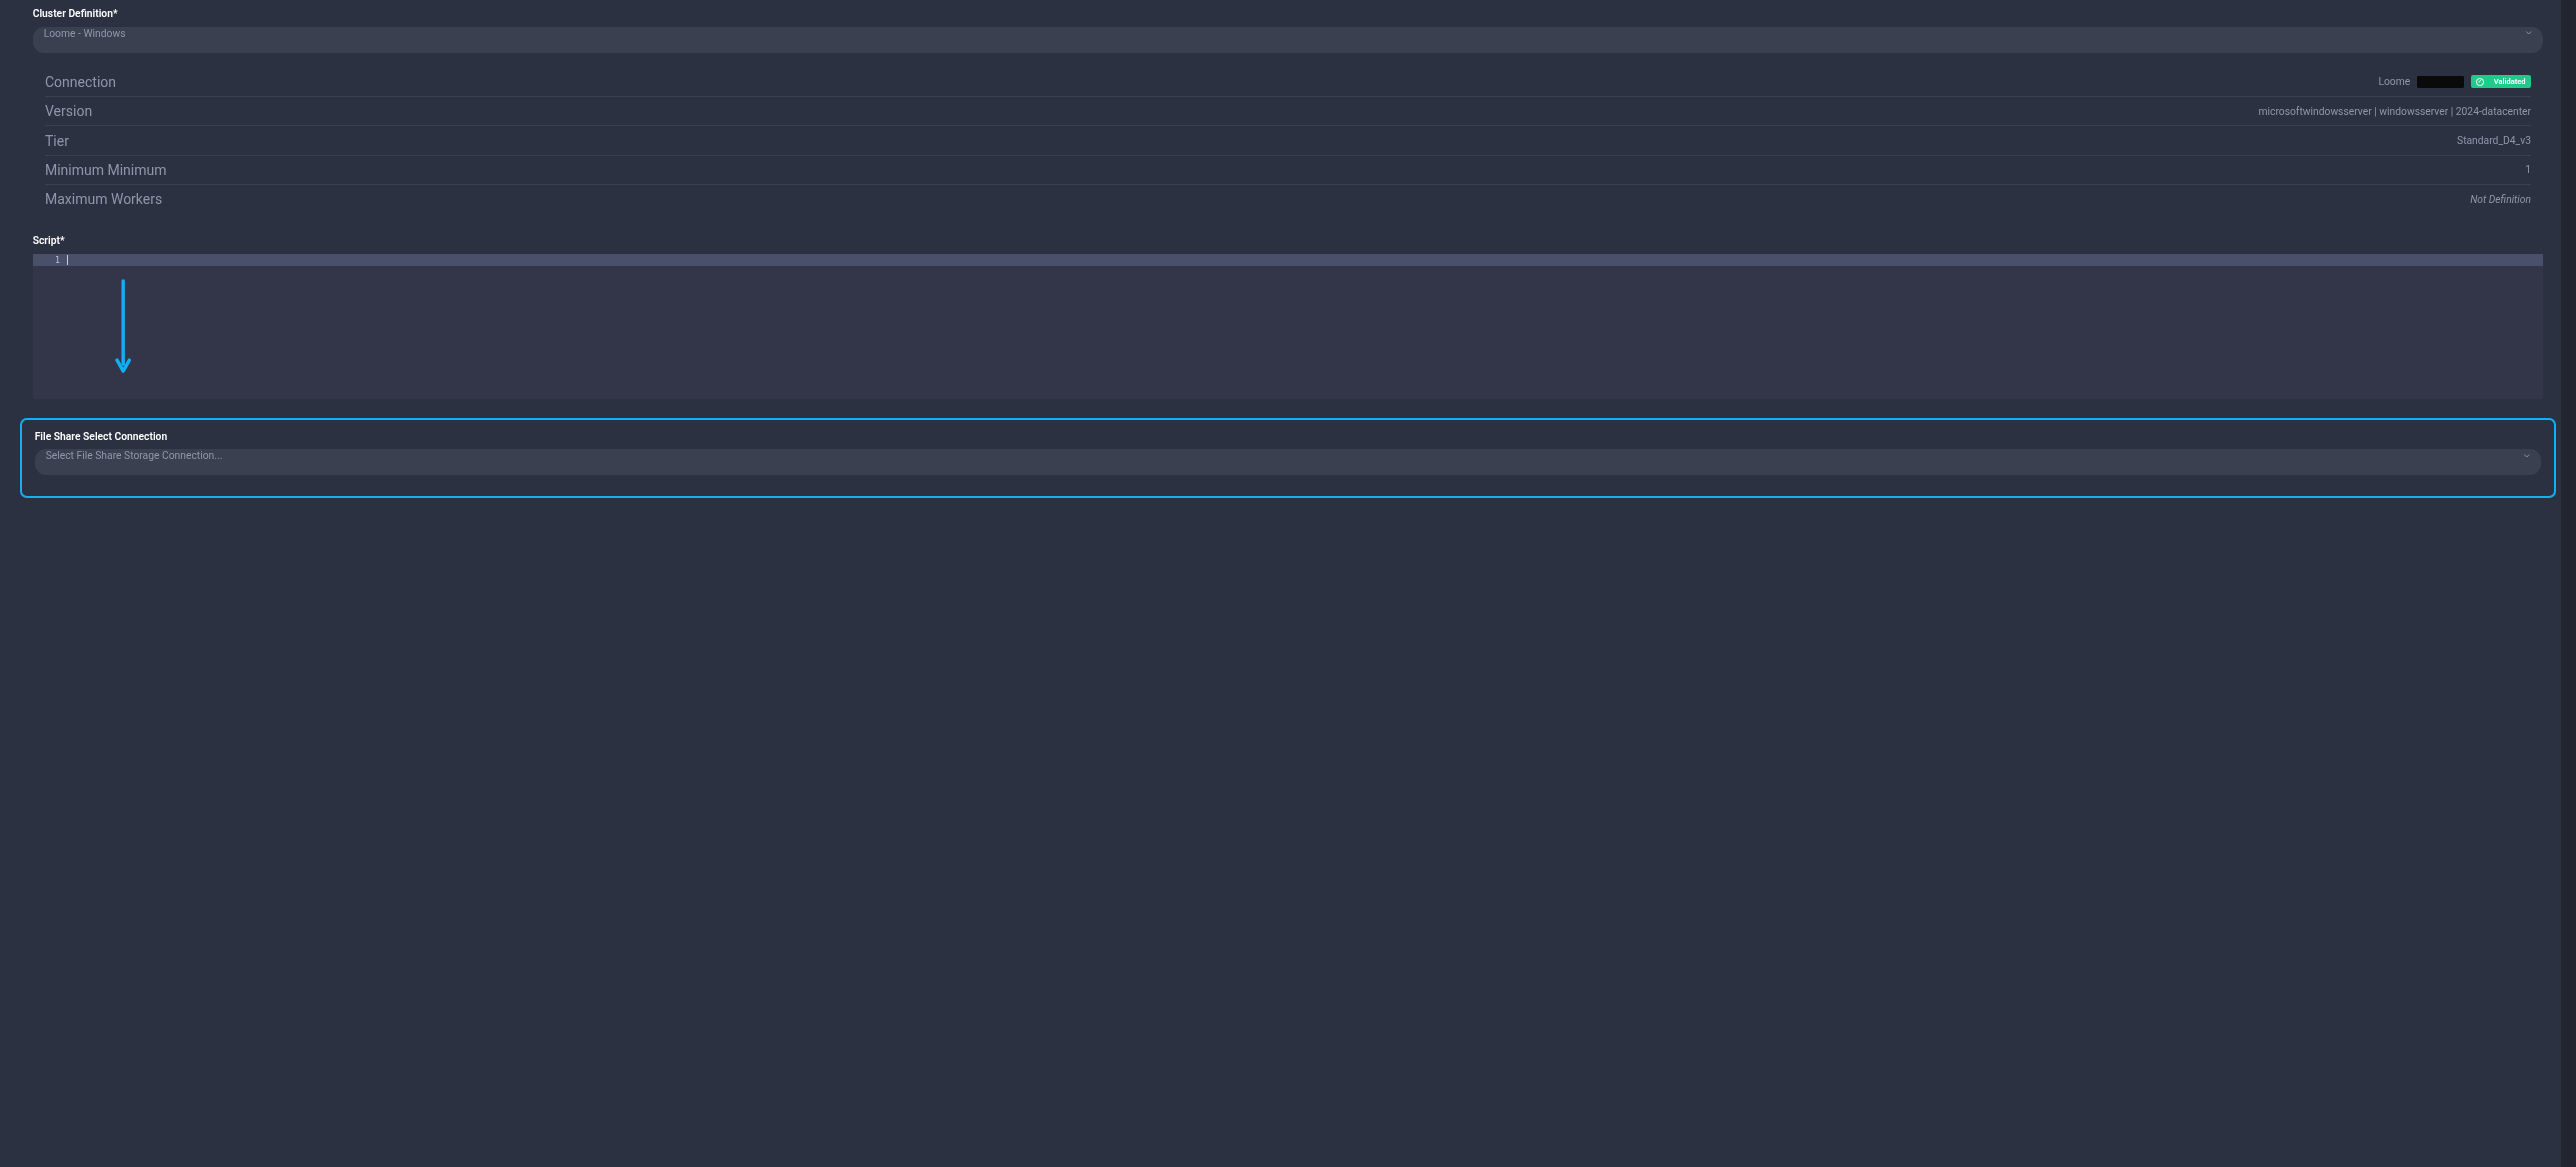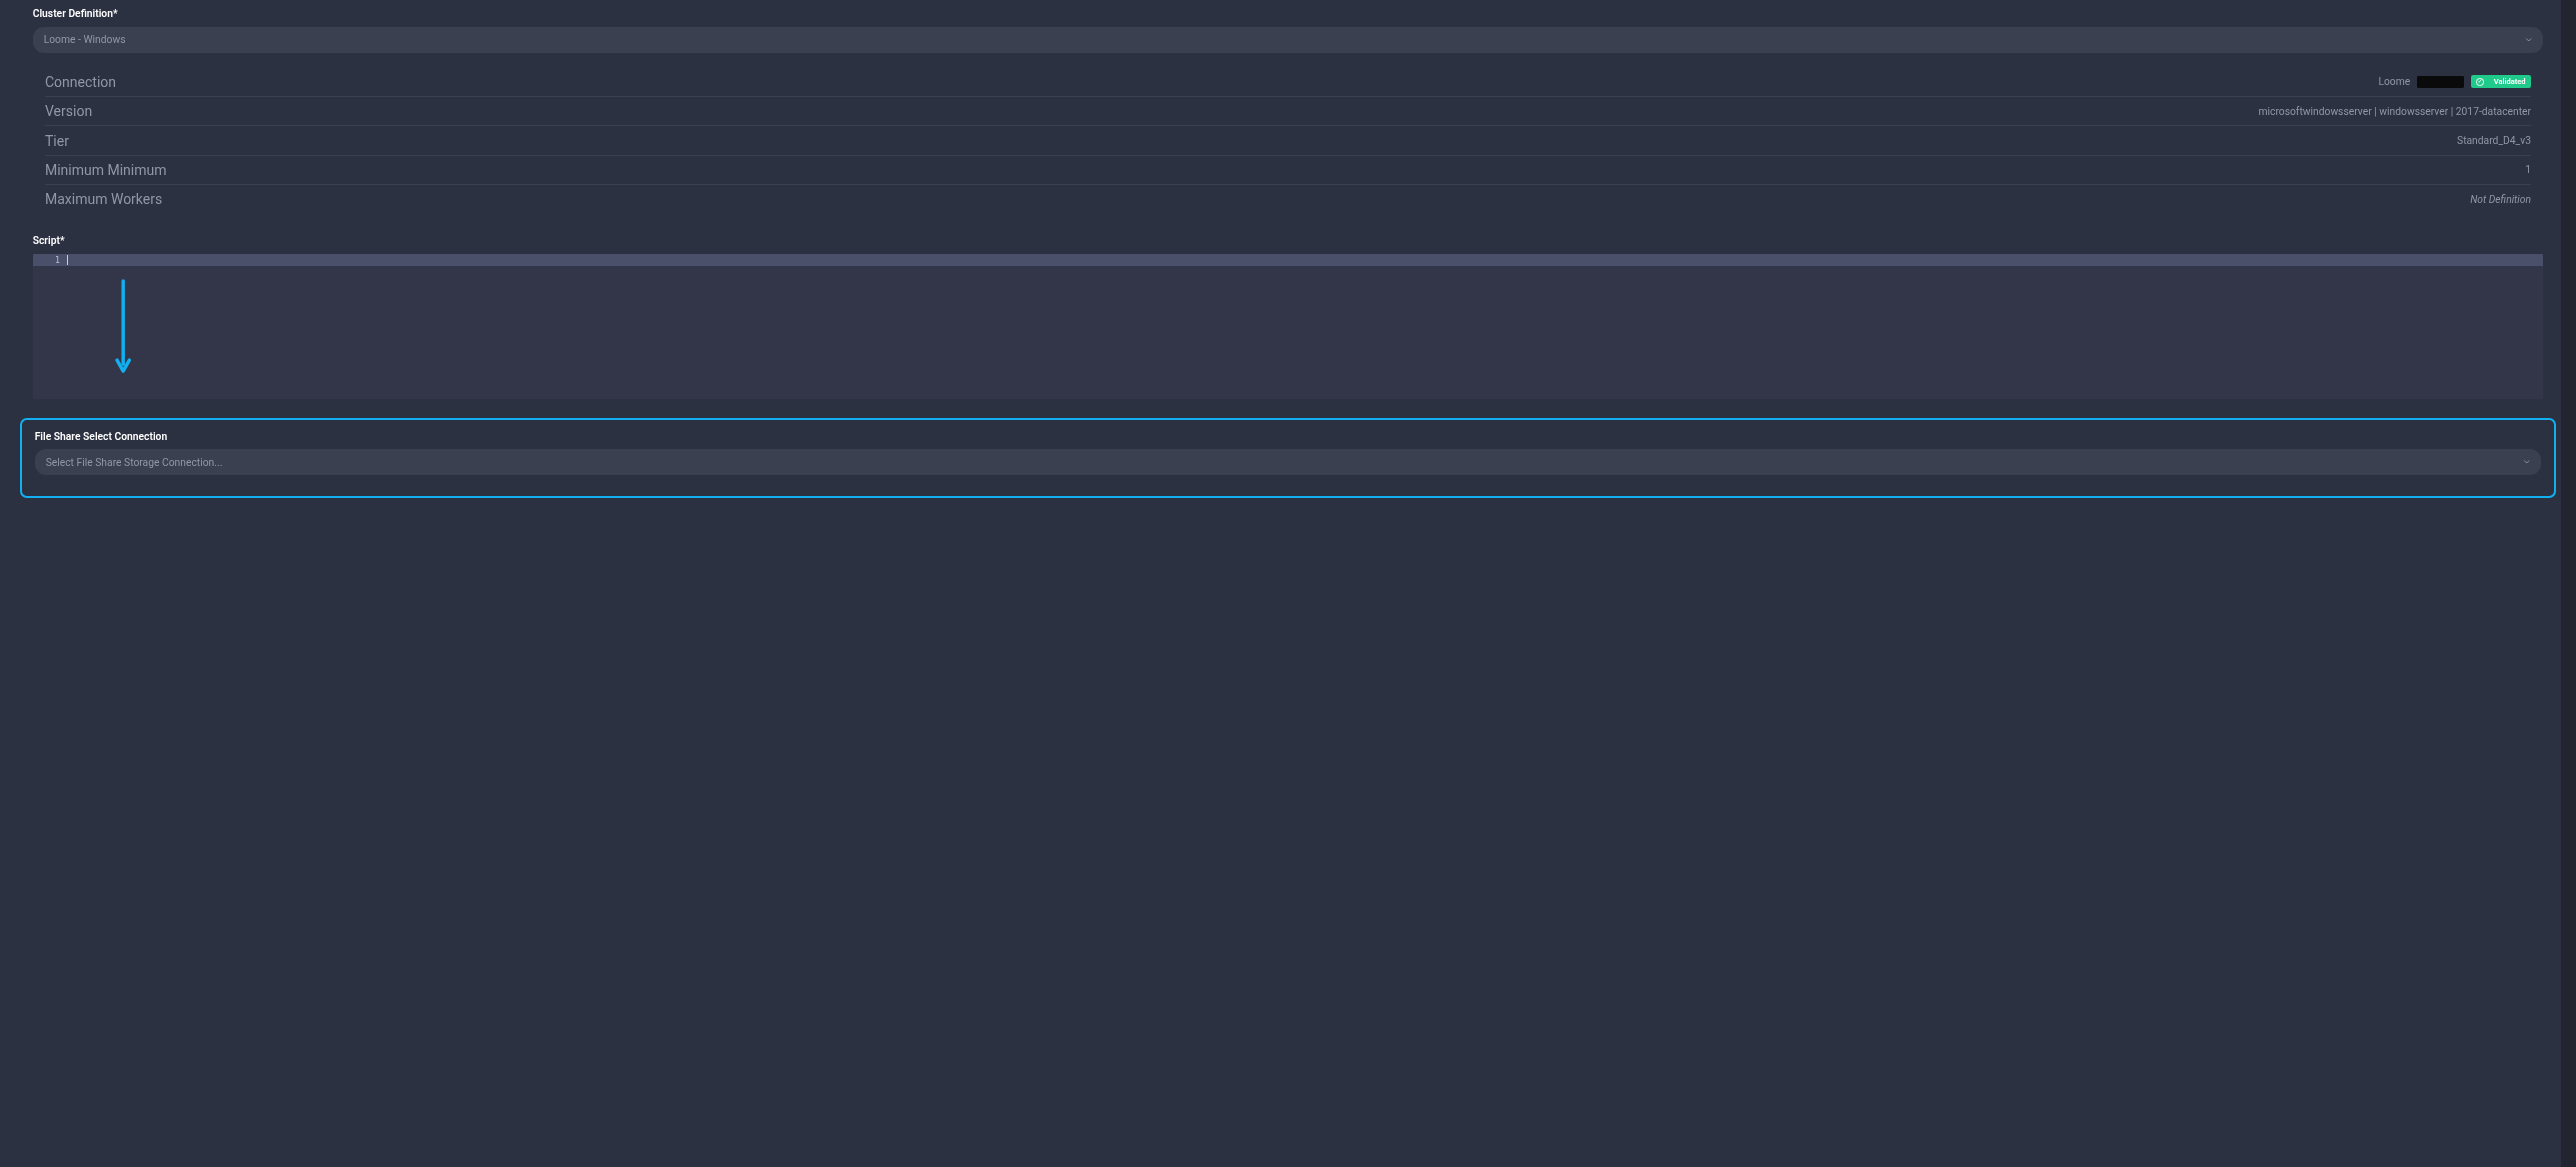--- a/index.html
+++ b/index.html
@@ -19,21 +19,20 @@
     font-size: 10.3px;
     margin-bottom: 6.8px;
     display: block;
   }
   .select-wrap {
     position: relative;
     background: #3a4050;
     border-radius: 11px;
     height: 26px;
     display: flex;
-    align-items: center;
     padding: 0 11px;
     margin-bottom: 15px;
   }
   .select-value {
     color: #8f97a8;
     flex: 1;
   }
   .select-chevron {
     color: #8f97a8;
   }
@@ -172,21 +171,21 @@
         <span>Loome</span>
         <span class="redacted"></span>
         <span class="badge">
           <span class="badge-check">✓</span>
           <span>Validated</span>
         </span>
       </span>
     </div>
     <div class="def-row">
       <span class="def-label">Version</span>
-      <span class="def-value">microsoftwindowsserver | windowsserver | 2017-datacenter</span>
+      <span class="def-value">microsoftwindowsserver | windowsserver | 2024-datacenter</span>
     </div>
     <div class="def-row">
       <span class="def-label">Tier</span>
       <span class="def-value">Standard_D4_v3</span>
     </div>
     <div class="def-row">
       <span class="def-label">Minimum Minimum</span>
       <span class="def-value">1</span>
     </div>
     <div class="def-row">

